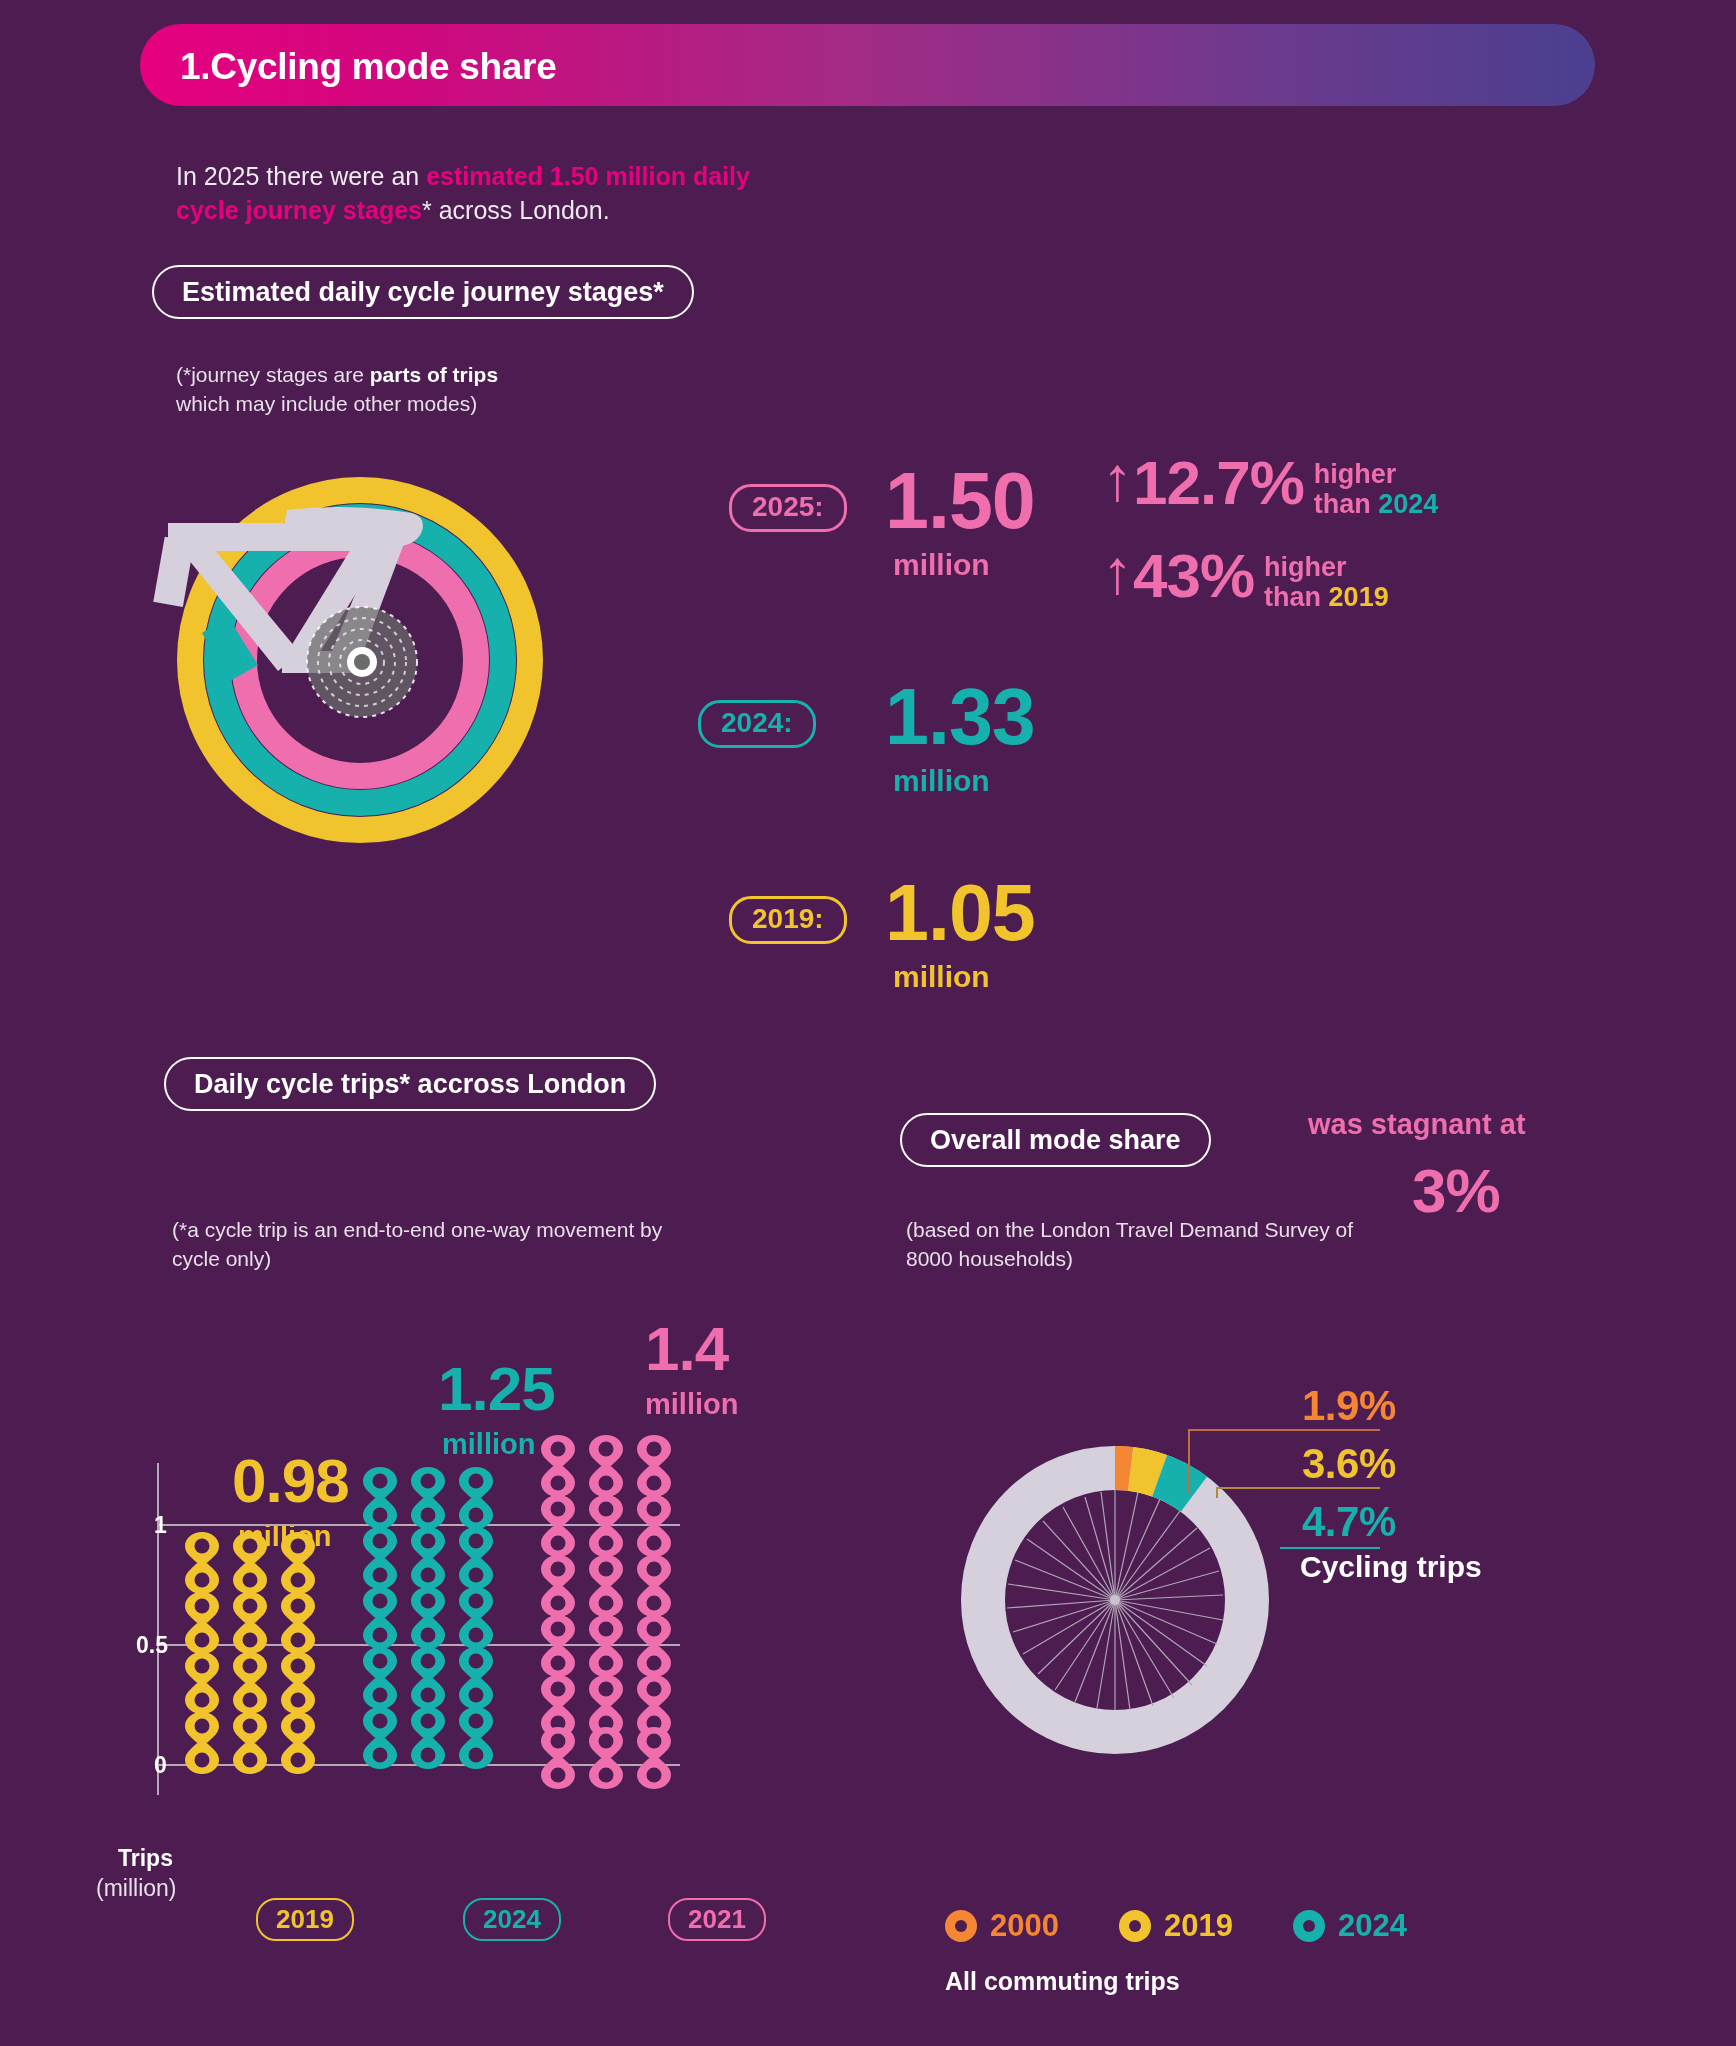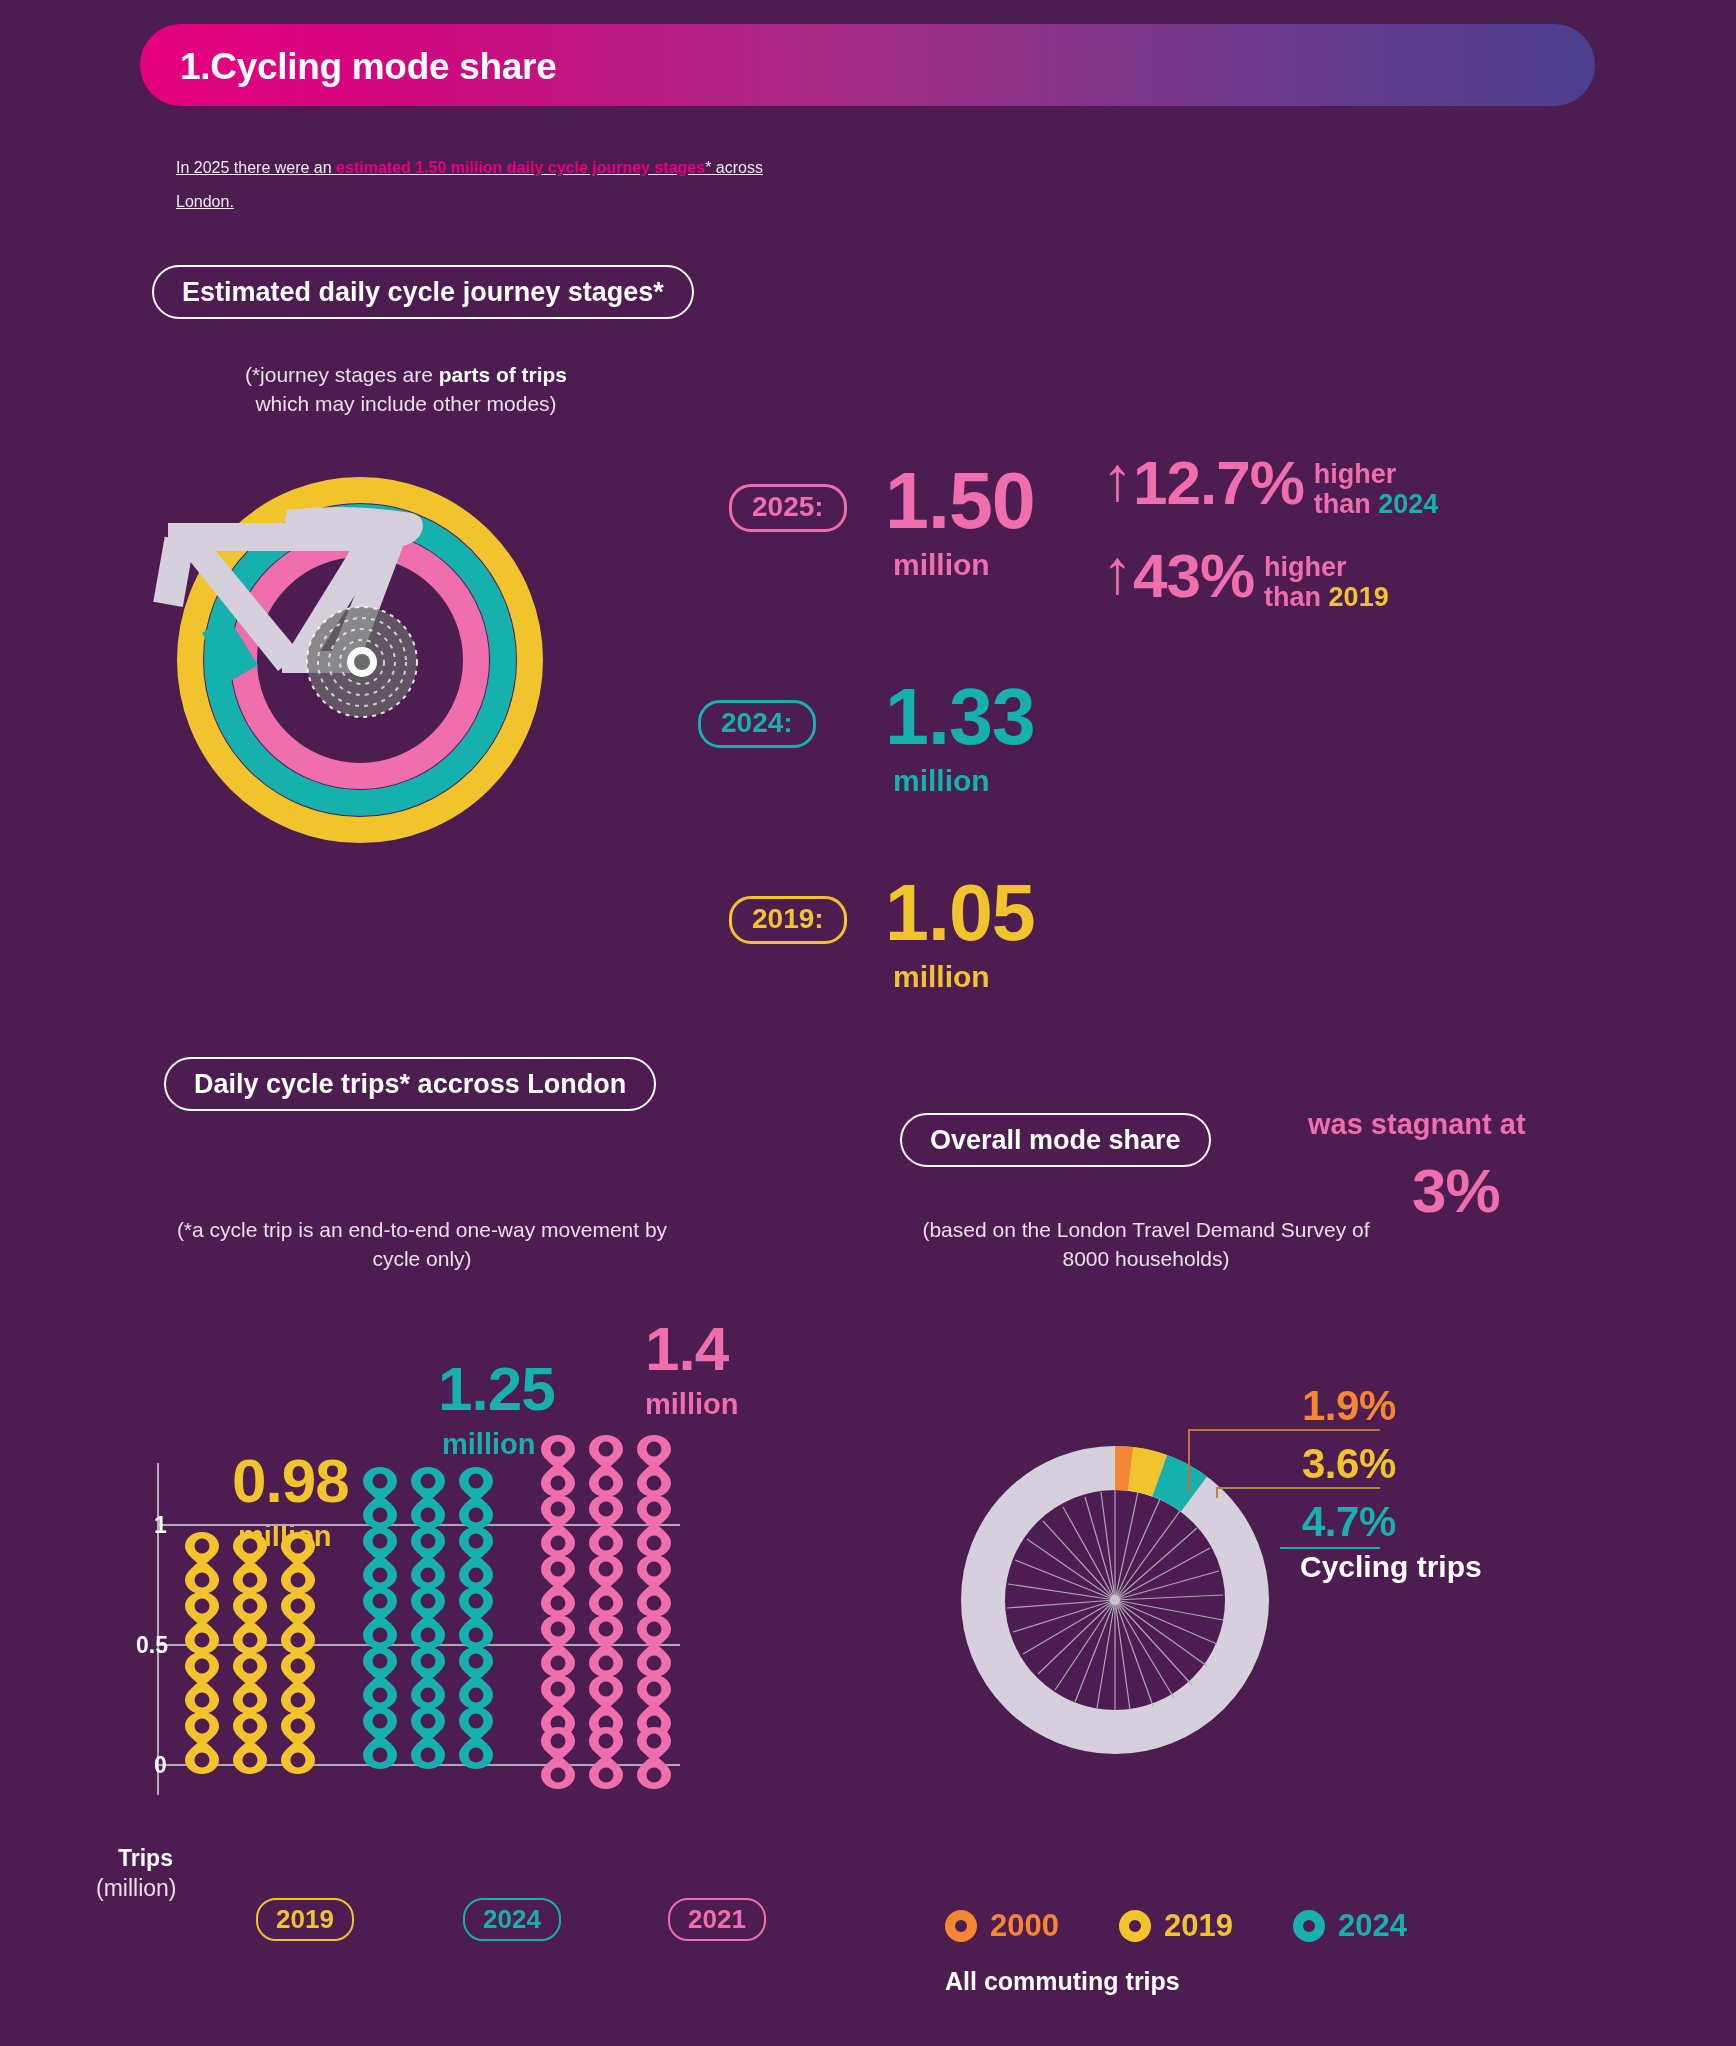--- a/index.html
+++ b/index.html
@@ -25,27 +25,26 @@
     left: 180px; top: 46px;
     font-size: 37px;
     font-weight: 700;
     color: #ffffff;
     letter-spacing: -0.3px;
   }
 
   
   .intro {
     position: absolute;
-    left: 176px; top: 151px;
+    left: 176px; top: 159px;
     width: 640px;
-    font-size: 16px;
+    font-size: 25px;
     line-height: 34px;
     color: #efe9f0;
     font-weight: 400;
-    text-decoration: underline;
   }
   .intro b { color: #e6007e; font-weight: 700; }
   .intro .star { color: #efe9f0; font-weight: 400; }
 
   
   .pill {
     position: absolute;
     border: 2px solid #ffffff;
     border-radius: 40px;
     color: #ffffff;
@@ -60,21 +59,20 @@
   }
   #pill-stages { left: 152px; top: 265px; }
   #pill-trips  { left: 164px; top: 1057px; }
   #pill-mode   { left: 900px; top: 1113px; }
 
   .note {
     position: absolute;
     font-size: 21px;
     line-height: 29px;
     color: #e8dfe9;
-    text-align: center;
   }
   .note b { font-weight: 700; color: #ffffff; }
   #note-stages { left: 176px; top: 360px; width: 460px; }
   #note-trips  { left: 172px; top: 1215px; width: 500px; }
   #note-mode   { left: 906px; top: 1215px; width: 480px; }
 
   
   #bike-illustration { position: absolute; left: 150px; top: 455px; }
 
   

